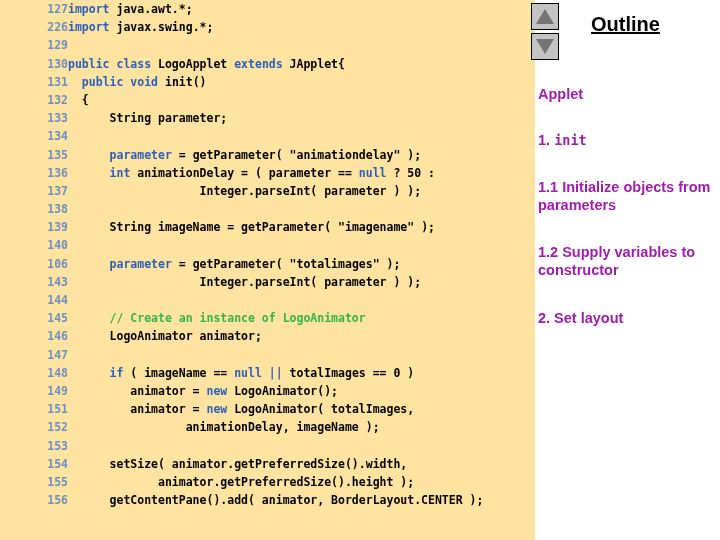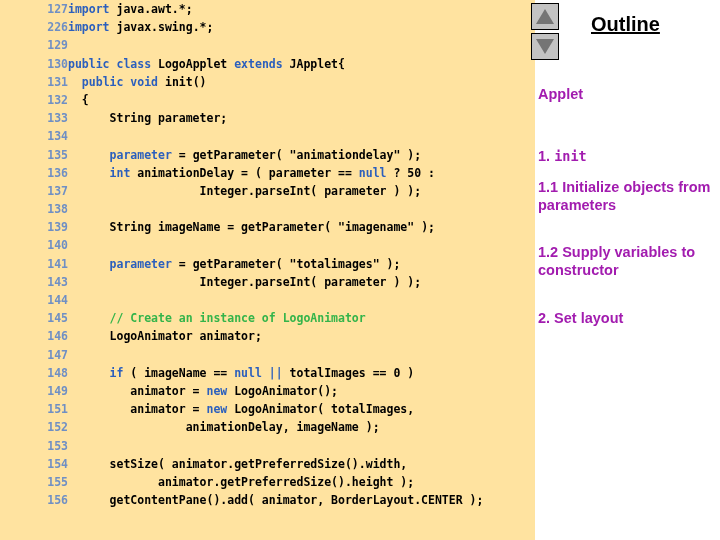--- a/index.html
+++ b/index.html
@@ -119,21 +119,21 @@
     <div class="code-line"><span class="lineno">131</span><span class="code-text"><span class="id">  </span><span class="kw">public </span><span class="kw">void </span><span class="id">init()</span></span></div>
     <div class="code-line"><span class="lineno">132</span><span class="code-text"><span class="id">  {</span></span></div>
     <div class="code-line"><span class="lineno">133</span><span class="code-text"><span class="id">      String parameter;</span></span></div>
     <div class="code-line"><span class="lineno">134</span><span class="code-text"><span class="id"></span></span></div>
     <div class="code-line"><span class="lineno">135</span><span class="code-text"><span class="id">      </span><span class="kw">parameter </span><span class="id">= getParameter( </span><span class="st">"animationdelay"</span><span class="id"> );</span></span></div>
     <div class="code-line"><span class="lineno">136</span><span class="code-text"><span class="id">      </span><span class="kw">int </span><span class="id">animationDelay = ( parameter == </span><span class="kw">null</span><span class="id"> ? 50 :</span></span></div>
     <div class="code-line"><span class="lineno">137</span><span class="code-text"><span class="id">                   Integer.parseInt( parameter ) );</span></span></div>
     <div class="code-line"><span class="lineno">138</span><span class="code-text"><span class="id"></span></span></div>
     <div class="code-line"><span class="lineno">139</span><span class="code-text"><span class="id">      String imageName = getParameter( </span><span class="st">"imagename"</span><span class="id"> );</span></span></div>
     <div class="code-line"><span class="lineno">140</span><span class="code-text"><span class="id"></span></span></div>
-    <div class="code-line"><span class="lineno">141</span><span class="code-text"><span class="id">      </span><span class="kw">parameter </span><span class="id">= getParameter( </span><span class="st">"totalimages"</span><span class="id"> );</span></span></div>
+    <div class="code-line"><span class="lineno">106</span><span class="code-text"><span class="id">      </span><span class="kw">parameter </span><span class="id">= getParameter( </span><span class="st">"totalimages"</span><span class="id"> );</span></span></div>
     <div class="code-line"><span class="lineno">143</span><span class="code-text"><span class="id">                   Integer.parseInt( parameter ) );</span></span></div>
     <div class="code-line"><span class="lineno">144</span><span class="code-text"><span class="id"></span></span></div>
     <div class="code-line"><span class="lineno">145</span><span class="code-text"><span class="id">      </span><span class="cm">// Create an instance of LogoAnimator</span></span></div>
     <div class="code-line"><span class="lineno">146</span><span class="code-text"><span class="id">      LogoAnimator animator;</span></span></div>
     <div class="code-line"><span class="lineno">147</span><span class="code-text"><span class="id"></span></span></div>
     <div class="code-line"><span class="lineno">148</span><span class="code-text"><span class="id">      </span><span class="kw">if </span><span class="id">( imageName == </span><span class="kw">null </span><span class="kw">|| </span><span class="id">totalImages == 0 )</span></span></div>
     <div class="code-line"><span class="lineno">149</span><span class="code-text"><span class="id">         animator = </span><span class="kw">new </span><span class="id">LogoAnimator();</span></span></div>
     <div class="code-line"><span class="lineno">151</span><span class="code-text"><span class="id">         animator = </span><span class="kw">new </span><span class="id">LogoAnimator( totalImages,</span></span></div>
     <div class="code-line"><span class="lineno">152</span><span class="code-text"><span class="id">                 animationDelay, imageName );</span></span></div>
     <div class="code-line"><span class="lineno">153</span><span class="code-text"><span class="id"></span></span></div>
@@ -149,18 +149,18 @@
   </div>
 
   <div class="nav-btn" id="btn-down">
     <span class="tri tri-down"></span>
   </div>
 
   <div id="outline-title">Outline</div>
 
   <div id="outline-items">
       <div class="outline-item" style="top: 86px;"><span>Applet</span></div>
-      <div class="outline-item" style="top: 132px; margin-top: 16px;"><span>1. </span><span class="mono-part">init</span></div>
+      <div class="outline-item" style="top: 132px;"><span>1. </span><span class="mono-part">init</span></div>
       <div class="outline-item" style="top: 179px;"><span>1.1 Initialize objects from parameters</span></div>
       <div class="outline-item" style="top: 244px;"><span>1.2 Supply variables to constructor</span></div>
       <div class="outline-item" style="top: 310px;"><span>2. Set layout</span></div>
     </div>
 </div>
 
 </body></html>

